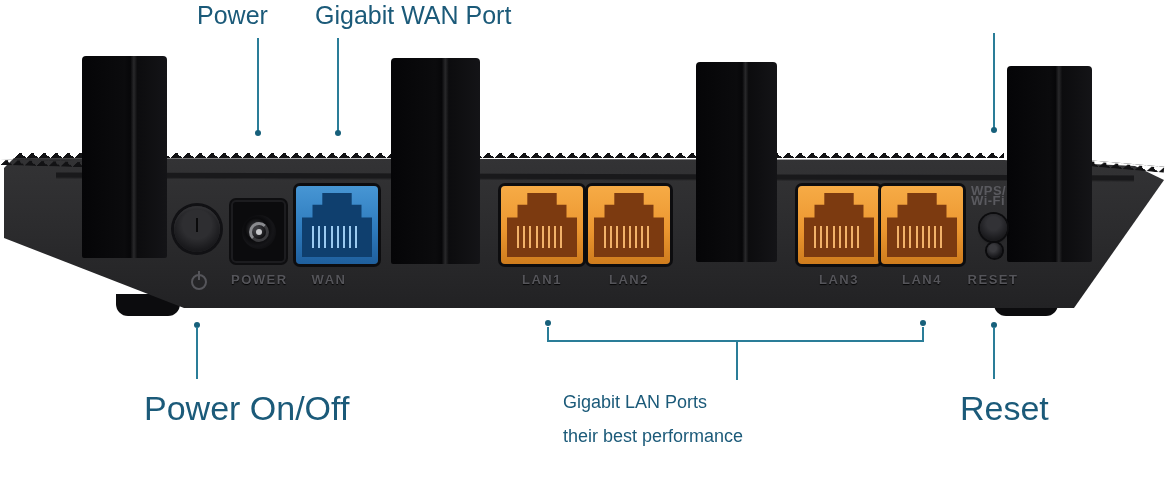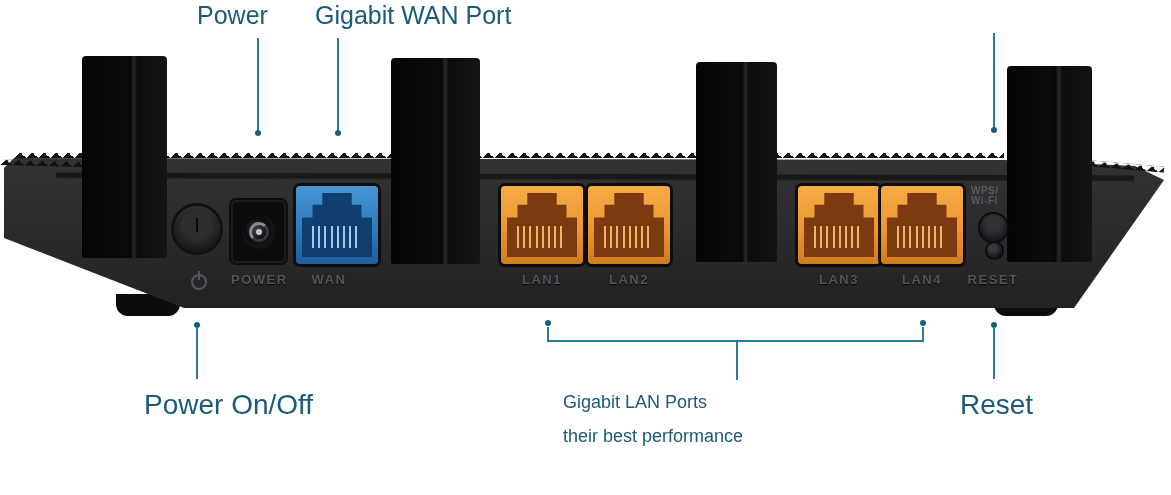--- a/index.html
+++ b/index.html
@@ -3,21 +3,21 @@
 <meta charset="utf-8">
 <style>
   html,body{margin:0;padding:0;background:#fff;}
   .stage{
     position:relative;width:1171px;height:495px;background:#ffffff;
     font-family:"Liberation Sans",sans-serif;overflow:hidden;
   }
   
   .callout{position:absolute;color:#1b5a79;white-space:nowrap;}
   .callout.top{top:1px;font-size:25px;}
-  .callout.bottom{font-size:28px;}
+  .callout.bottom{font-size:34px;}
   .lan-block{position:absolute;left:563px;top:385px;color:#1b5a79;font-size:18px;line-height:34px;white-space:nowrap;}
   
   .lead{position:absolute;width:2px;background:#2a7d98;}
   .dot{position:absolute;width:6px;height:6px;border-radius:50%;background:#17607b;}
   .bracket-h{position:absolute;height:2px;background:#2a7d98;}
   
   .foot{position:absolute;top:294px;width:64px;height:22px;background:#0c0c0e;border-radius:0 0 12px 12px;z-index:1;}
   .body{
     position:absolute;left:4px;top:158px;width:1164px;height:150px;z-index:2;
     background:linear-gradient(180deg,#333335 0%,#2c2c2e 45%,#222224 100%);
@@ -60,21 +60,21 @@
   .dc-ring::after{content:"";position:absolute;left:14px;top:14px;width:6px;height:6px;border-radius:50%;background:#c6c7ca;}
   .wps-btn{position:absolute;left:980px;top:214px;width:27px;height:27px;border-radius:50%;z-index:5;
     background:radial-gradient(circle at 50% 35%,#323236 0 30%,#1b1b1e 70%,#0d0d0f 100%);
     box-shadow:0 0 0 2px #0c0c0e,0 2px 3px rgba(0,0,0,0.6);}
   .rst-btn{position:absolute;left:987px;top:243px;width:15px;height:15px;border-radius:50%;z-index:5;
     background:radial-gradient(circle at 40% 35%,#39393d 0 25%,#121215 75%);box-shadow:0 0 0 2px #0b0b0d;}
   
   .emb{position:absolute;top:272px;height:16px;line-height:16px;font-size:13px;letter-spacing:1.5px;
     color:#55555a;text-align:center;font-weight:bold;z-index:5;
     text-shadow:0 1px 1px rgba(0,0,0,0.9);}
-  .wps-small{position:absolute;left:971px;top:186px;font-size:10px;line-height:10px;color:#5a5a5f;
+  .wps-small{position:absolute;left:971px;top:186px;font-size:13px;line-height:10px;color:#5a5a5f;
     letter-spacing:0.5px;font-weight:bold;z-index:5;}
   .pwr-sym{position:absolute;left:191px;top:274px;width:12px;height:12px;border:2px solid #55555a;border-radius:50%;z-index:5;}
   .pwr-sym::before{content:"";position:absolute;left:50%;margin-left:-1px;top:-5px;width:2px;height:9px;background:#55555a;}
 </style>
 </head>
 <body>
 
 <div class="stage">
 
   <div class="callout top" style="left:197px;">Power</div>

